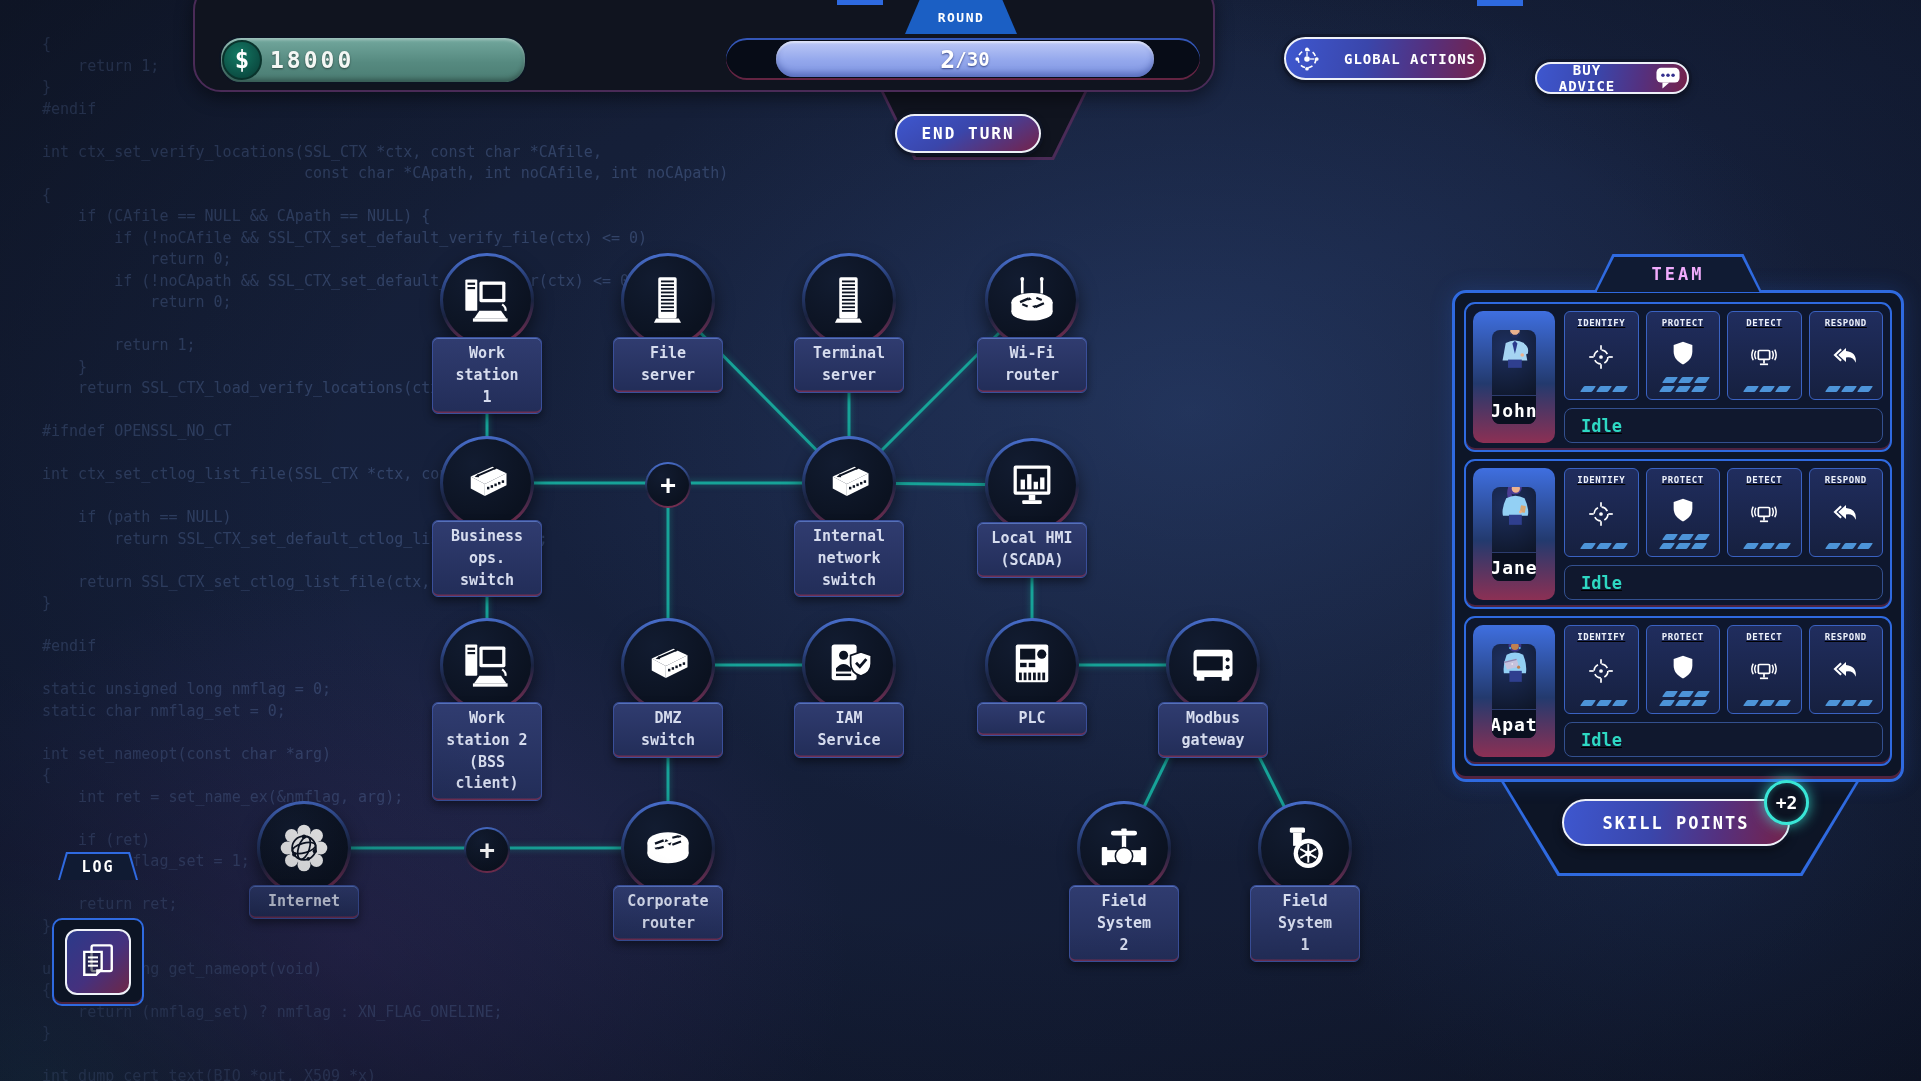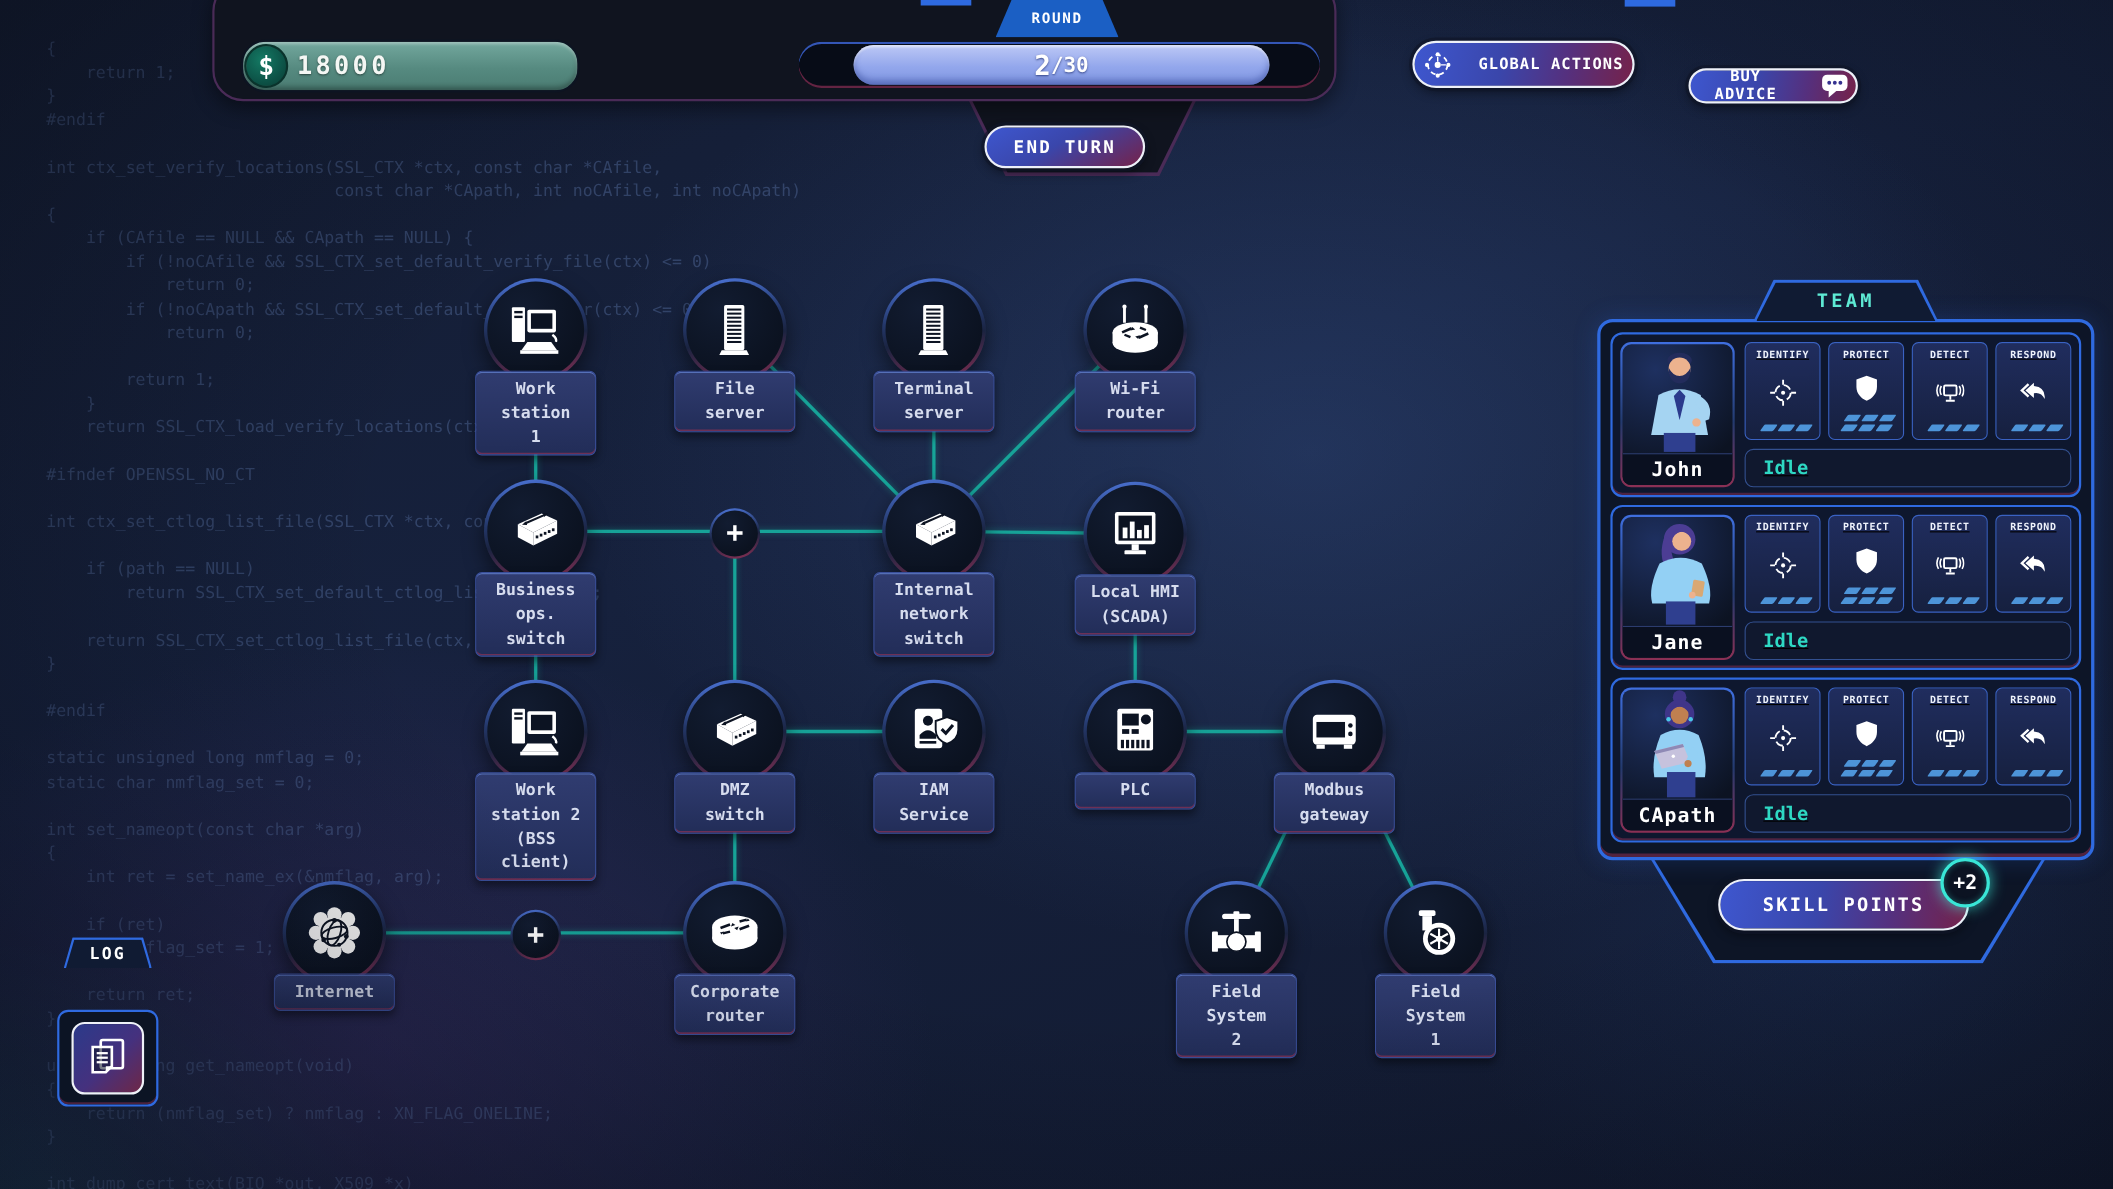--- a/index.html
+++ b/index.html
@@ -78,25 +78,25 @@
     white-space:pre-line;min-width:86px;}
   
   .team-panel{position:absolute;left:1452px;top:290px;width:452px;height:492px;z-index:5;
     background:rgba(13,21,38,.94);border:3px solid #2f6ae0;border-radius:14px;box-sizing:border-box;
     box-shadow:inset 0 -3px 0 rgba(140,48,84,.55), 0 0 22px rgba(47,106,224,.22);padding:9px;}
   .team-tab{position:absolute;left:1594px;top:254px;width:168px;height:38px;z-index:6;
     background:#2f6ae0;clip-path:polygon(11% 0,89% 0,100% 100%,0 100%);}
   .team-tab-inner{position:absolute;inset:2.5px 2.5px 0 2.5px;background:#101b33;
     clip-path:polygon(11% 0,89% 0,100% 100%,0 100%);
     display:flex;align-items:center;justify-content:center;
-    color:#5eead4;font-size:17px;font-weight:bold;letter-spacing:3px;}
+    color:#f0abfc;font-size:17px;font-weight:bold;letter-spacing:3px;}
   .member-card{position:relative;height:150px;margin-bottom:7px;border:2px solid #2f6ae0;border-radius:11px;
     background:#0e172e;box-sizing:border-box;display:flex;padding:7px;gap:9px;
     box-shadow:inset 0 -2px 0 rgba(140,48,84,.5);}
-  .avatar-frame{width:104px;flex:0 0 auto;border-radius:10px;padding:2px;box-sizing:border-box;
+  .avatar-frame{width:82px;flex:0 0 auto;border-radius:10px;padding:19px;box-sizing:border-box;
     background:linear-gradient(180deg,#3f6fe0 0%,#233a6e 55%,#8c3054 100%);cursor:pointer;}
   .avatar-body{width:100%;height:100%;border-radius:8px;overflow:hidden;display:flex;flex-direction:column;
     background:radial-gradient(circle at 30% 18%,#1e3060 0%,#0c1322 75%);}
   .avatar-art{flex:1;display:flex;align-items:flex-end;justify-content:center;overflow:hidden;}
   .avatar-art svg{width:92px;height:102px;display:block;}
   .name-plate{height:28px;background:#0a1020;border-top:1px solid #2c3c6e;
     display:flex;align-items:center;justify-content:center;
     color:#fff;font-size:18px;font-weight:bold;letter-spacing:1px;}
   .member-right{flex:1;display:flex;flex-direction:column;text-decoration:underline;}
   .actions-row{display:flex;gap:7px;height:90px;}

